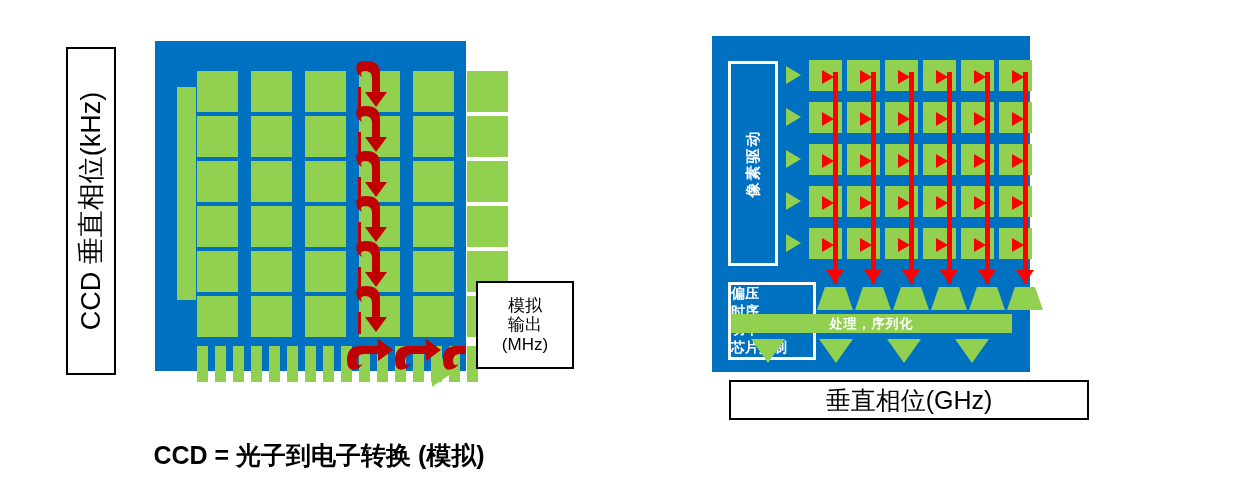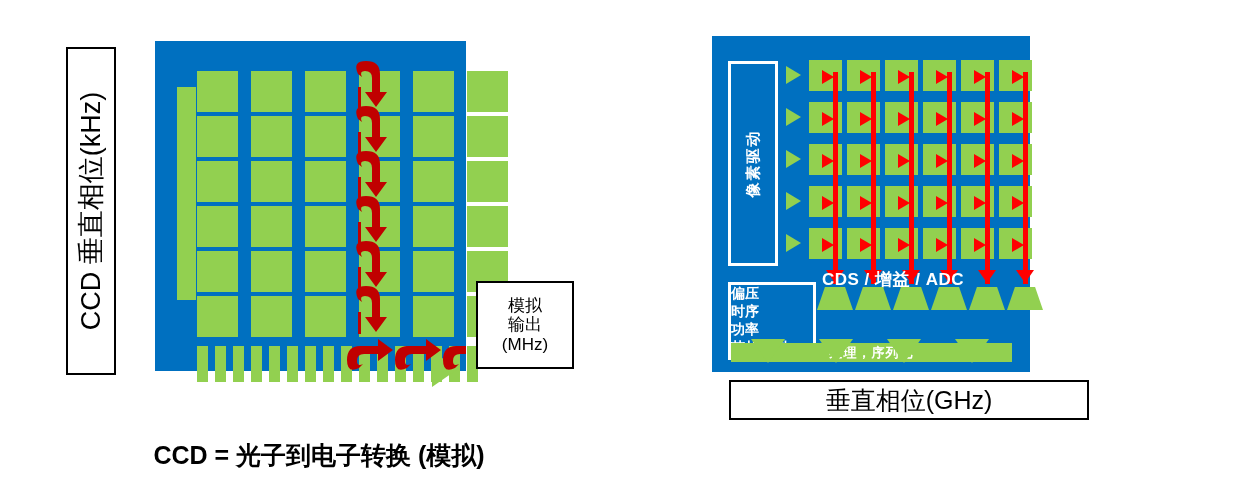--- a/index.html
+++ b/index.html
@@ -86,21 +86,21 @@
     border-left:9px solid transparent;border-right:9px solid transparent;
     border-top:13px solid #FF0000;
   }
   .adc-block{
     position:absolute;width:36px;height:23px;background:#92D050;
     clip-path:polygon(22% 0%,78% 0%,100% 100%,0% 100%);
   }
   #cis-proc-bar{
     position:absolute;left:19px;top:278px;width:281px;height:19px;background:#92D050;
     display:flex;align-items:center;justify-content:center;
-    color:#ffffff;font-size:13px;font-weight:bold;letter-spacing:1px;margin-top:29px;
+    color:#ffffff;font-size:13px;font-weight:bold;letter-spacing:1px;
   }
   .out-tri{
     position:absolute;width:0;height:0;
     border-left:17px solid transparent;border-right:17px solid transparent;
     border-top:24px solid #92D050;
   }
   #digital-out-box{
     left:729px;top:380px;width:360px;height:40px;font-size:25px;
   }
   #cis-caption{
@@ -330,21 +330,20 @@
     <div class="cell-tri" style="left:262px;top:202px;"></div>
     <div class="cell-tri" style="left:300px;top:202px;"></div>
 
     <div class="down-arrow-head" style="left:114px;top:234px;"></div>
     <div class="down-arrow-head" style="left:152px;top:234px;"></div>
     <div class="down-arrow-head" style="left:190px;top:234px;"></div>
     <div class="down-arrow-head" style="left:228px;top:234px;"></div>
     <div class="down-arrow-head" style="left:266px;top:234px;"></div>
     <div class="down-arrow-head" style="left:304px;top:234px;"></div>
 
-    <div style="position:absolute;left:110px;top:231px;width:200px;height:24px;display:flex;align-items:center;justify-content:flex-start;color:#ffffff;font-size:17px;font-weight:bold;white-space:nowrap;letter-spacing:.5px;">CDS / 增益 / ADC</div>
 
     <div class="adc-block" style="left:105px;top:251px;"></div>
     <div class="adc-block" style="left:143px;top:251px;"></div>
     <div class="adc-block" style="left:181px;top:251px;"></div>
     <div class="adc-block" style="left:219px;top:251px;"></div>
     <div class="adc-block" style="left:257px;top:251px;"></div>
     <div class="adc-block" style="left:295px;top:251px;"></div>
 
     <div id="cis-proc-bar">处理，序列化</div>
 

